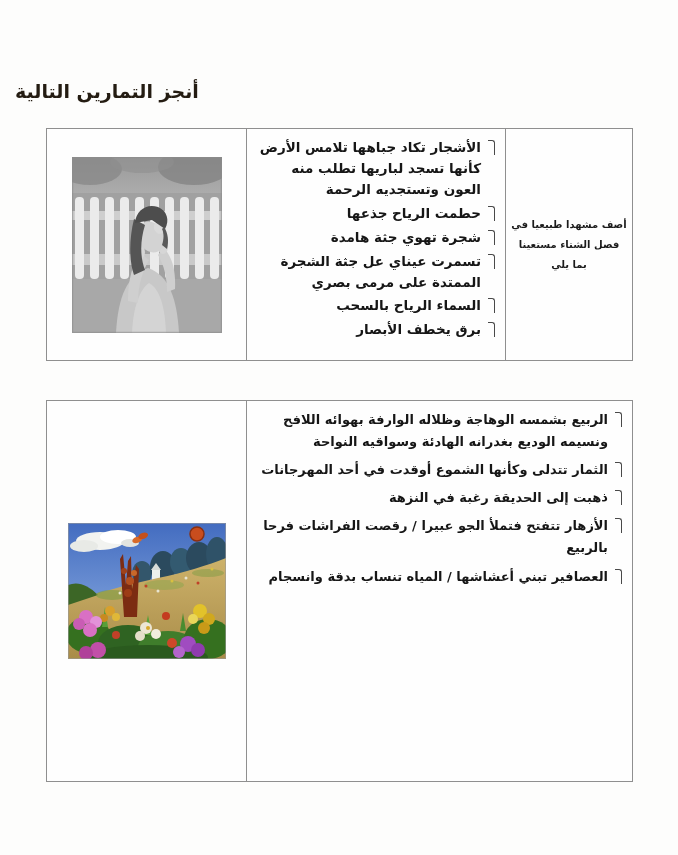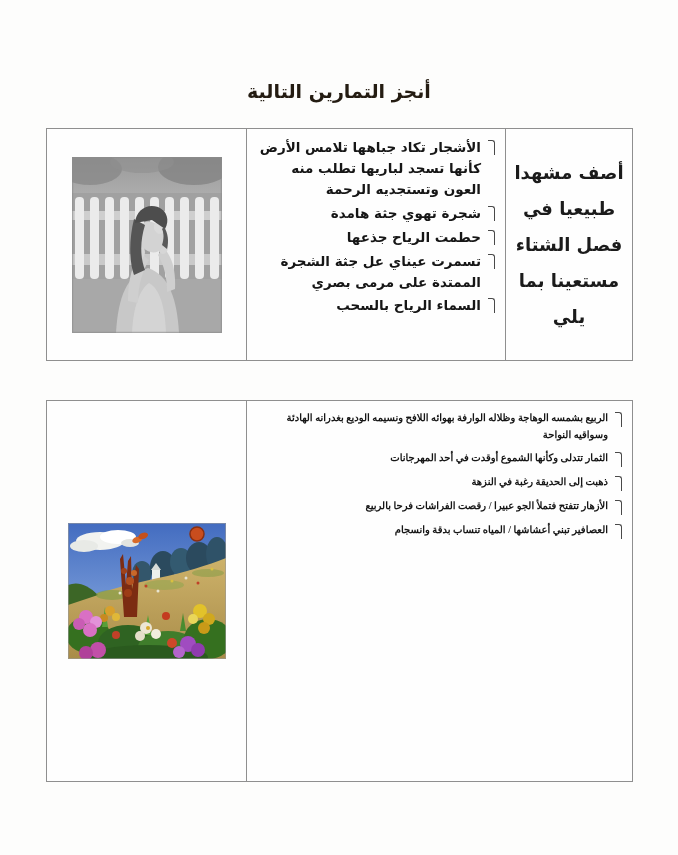--- a/index.html
+++ b/index.html
@@ -1,31 +1,31 @@
 <!DOCTYPE html>
 <html lang="ar" dir="rtl"><head>
 <meta charset="utf-8">
 <style>
   html,body{margin:0;padding:0;background:#ffffff;}
   body{width:678px;height:855px;overflow:hidden;font-family:"DejaVu Sans",sans-serif;}
   .page{position:relative;width:678px;height:855px;background:#fdfdfc;direction:rtl;}
-  .title{position:absolute;top:80px;left:0;right:0;margin:0;text-align:center;
+  .title{position:absolute;top:80px;left:15px;right:0;margin:0;text-align:left;
          font-size:19px;font-weight:bold;color:#241c12;letter-spacing:0;}
   .extable{position:absolute;right:45px;width:587px;display:flex;flex-direction:row;
          border:1px solid #8f8f8f;background:#fefefe;box-sizing:border-box;}
   .table1{top:128px;height:233px;}
   .table2{top:400px;height:382px;}
   .col{box-sizing:border-box;}
   .col-prompt{width:127px;border-left:1px solid #8f8f8f;display:flex;align-items:center;
          justify-content:center;text-align:center;padding:6px 5px;}
-  .prompt-text{font-size:18px;font-weight:bold;color:#1b1b1b;line-height:2.0;}
+  .prompt-text{font-size:10px;font-weight:bold;color:#1b1b1b;line-height:2.0;}
   .col-text{flex:1;border-left:1px solid #8f8f8f;padding:8px 10px 4px 8px;
          font-weight:bold;color:#161616;}
   .table1 .col-text{font-size:13.5px;line-height:1.55;}
-  .table2 .col-text{font-size:10px;line-height:1.7;font-family:Liberation Serif, serif;}
+  .table2 .col-text{font-size:13px;line-height:1.7;}
   .item{display:flex;align-items:flex-start;}
   .table1 .item{margin-bottom:3px;}
   .table2 .item{margin-bottom:6px;}
   .marker{flex:0 0 auto;width:6px;height:14px;margin-top:3px;margin-left:7px;
          border-right:1.6px solid #2a2a2a;border-top:1.6px solid #2a2a2a;
          border-top-right-radius:3px;opacity:.85;}
   .item-text{flex:1 1 auto;}
   .col-image{width:199px;display:flex;align-items:center;justify-content:center;}
   svg{display:block;}
 </style>
@@ -40,33 +40,37 @@
     <div class="col col-prompt">
       <div class="prompt-text">أصف مشهدا طبيعيا في فصل الشتاء مستعينا بما يلي</div>
     </div>
     <div class="col col-text">
         <div class="item">
           <span class="marker"></span>
           <span class="item-text">الأشجار تكاد جباهها تلامس الأرض كأنها تسجد لباريها تطلب منه العون وتستجديه الرحمة</span>
         </div>
         <div class="item">
           <span class="marker"></span>
+          <span class="item-text">حطمت الرياح جذعها</span>
+        </div>
+        <div class="item">
+          <span class="marker"></span>
           <span class="item-text">شجرة تهوي جثة هامدة</span>
         </div>
         <div class="item">
           <span class="marker"></span>
-          <span class="item-text">حطمت الرياح جذعها</span>
-        </div>
-        <div class="item">
-          <span class="marker"></span>
           <span class="item-text">تسمرت عيناي عل جثة الشجرة الممتدة على مرمى بصري</span>
         </div>
         <div class="item">
           <span class="marker"></span>
           <span class="item-text">السماء الرياح بالسحب</span>
+        </div>
+        <div class="item">
+          <span class="marker"></span>
+          <span class="item-text">برق يخطف الأبصار</span>
         </div>
       </div>
     <div class="col col-image">
       <svg viewBox="0 0 150 176" width="150" height="176">
         <defs>
           <linearGradient id="gbg" x1="0" y1="0" x2="0" y2="1">
             <stop offset="0" stop-color="#9a9a9a"></stop>
             <stop offset="0.35" stop-color="#b8b8b8"></stop>
             <stop offset="1" stop-color="#a6a6a6"></stop>
           </linearGradient>

